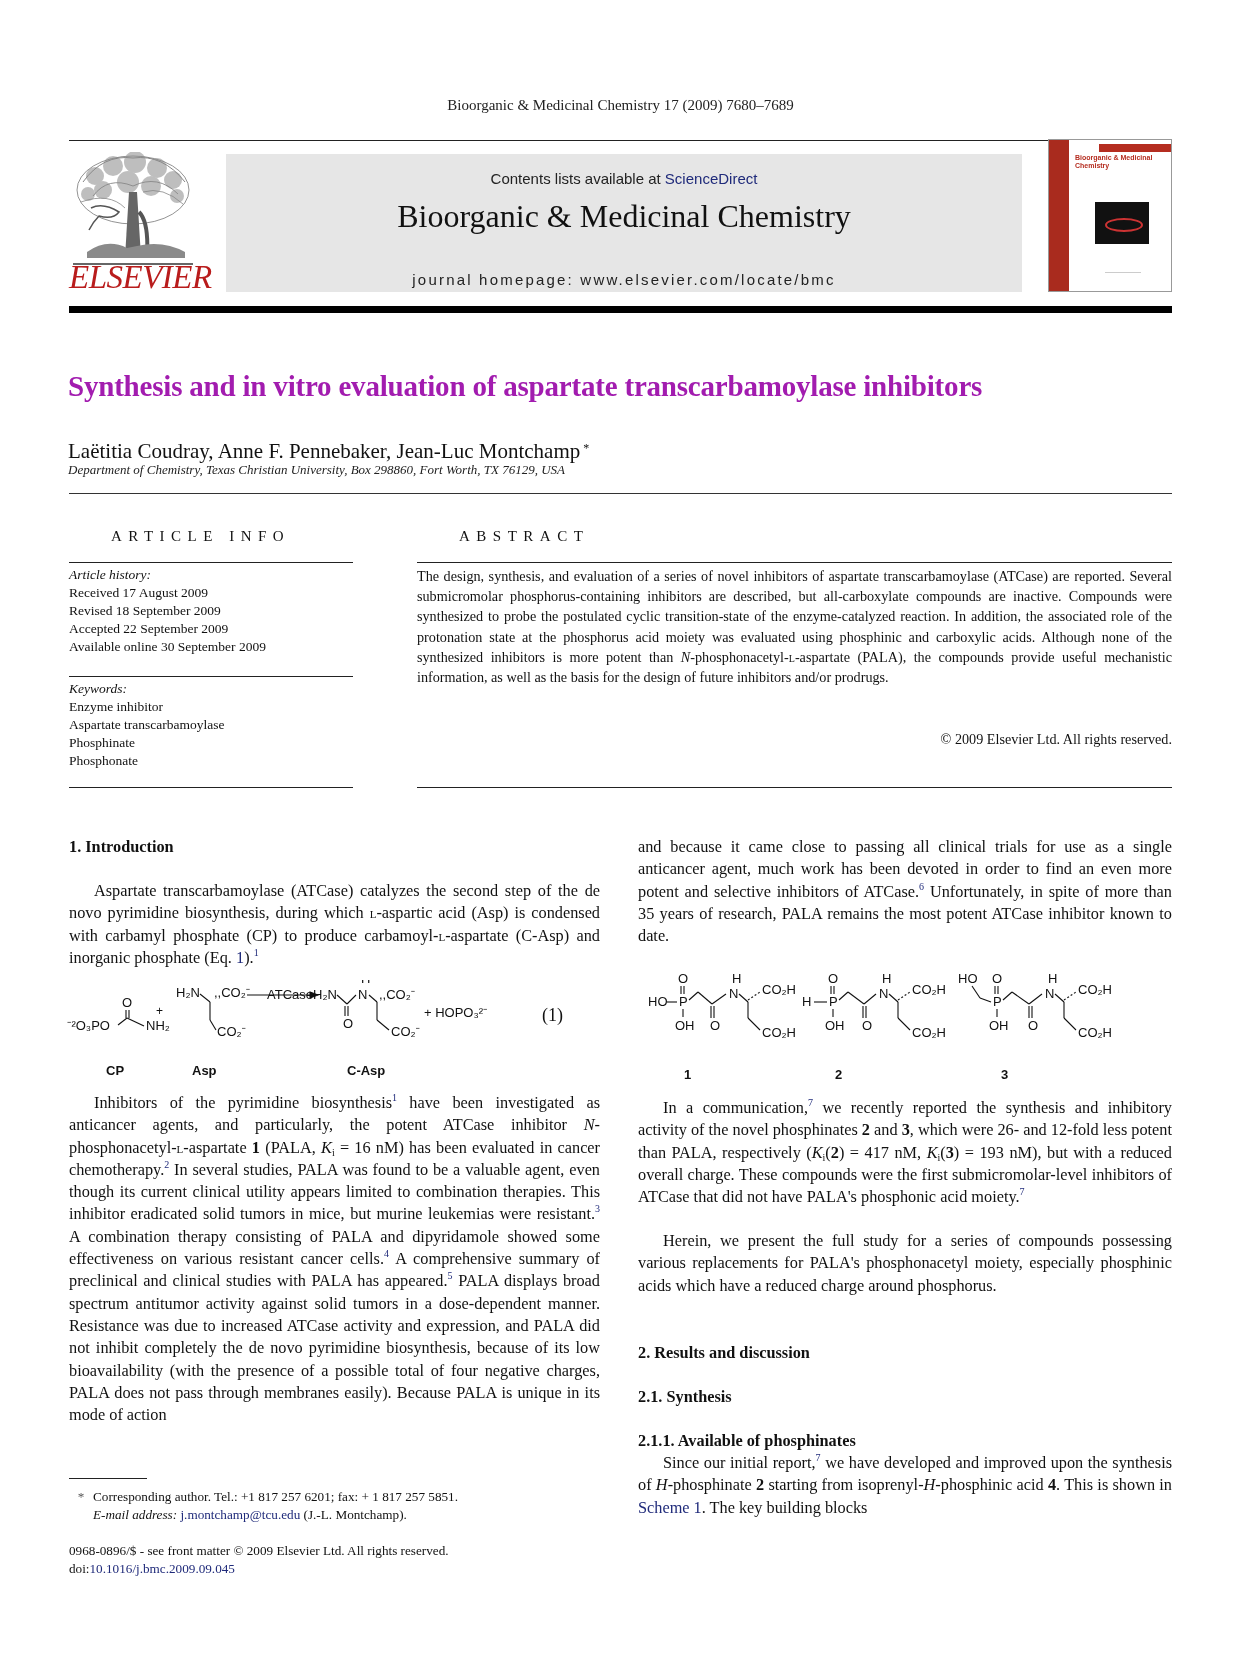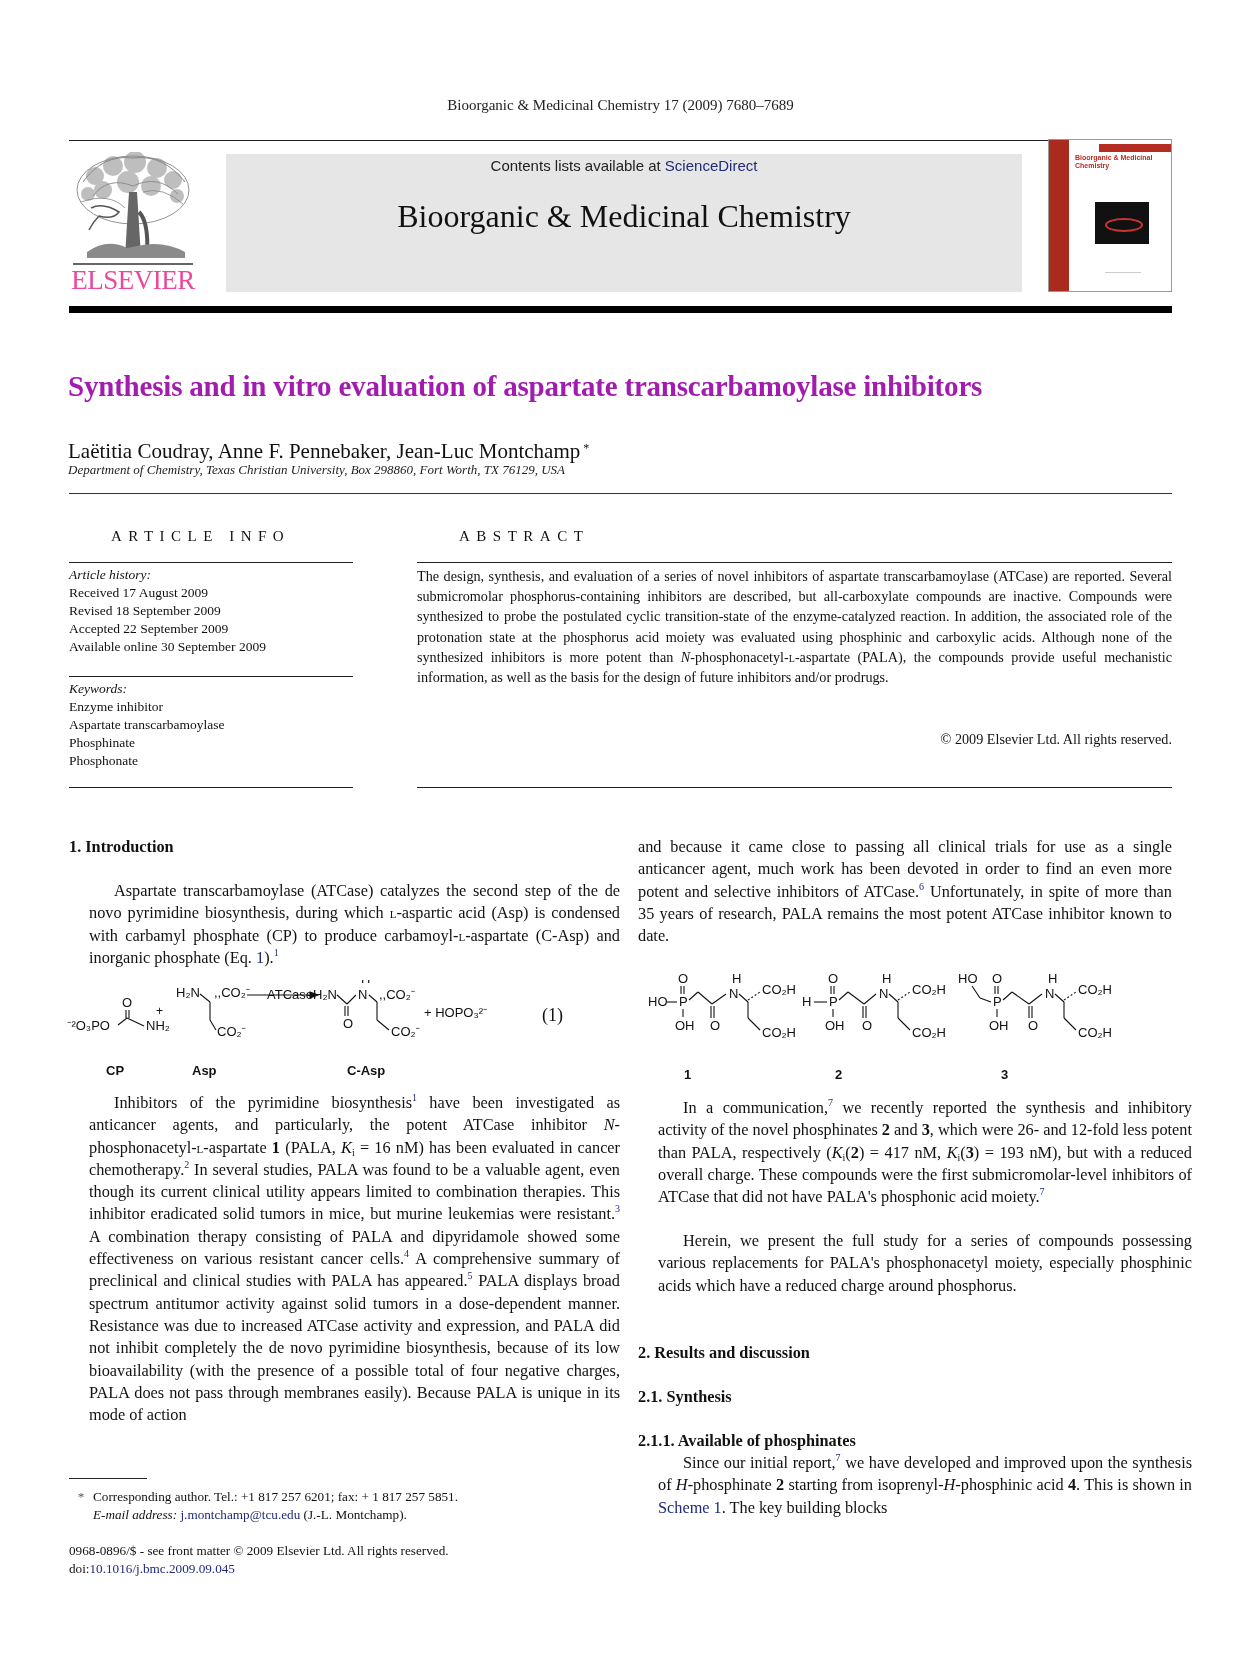--- a/index.html
+++ b/index.html
@@ -6,24 +6,24 @@
   html, body { width: 1241px; height: 1654px; background: #ffffff; overflow: hidden; }
   body { position: relative; font-family: "Liberation Serif", "DejaVu Serif", serif; color: #1a1a1a; }
   .abs { position: absolute; }
   a, .link { color: #1f2a7a; text-decoration: none; }
 
   .running-head { top: 97px; left: 0; width: 1241px; text-align: center; font-size: 15px; color: #222; }
   .rule-top { top: 140px; left: 69px; width: 982px; height: 1px; background: #222; }
 
   .logo-box { top: 152px; left: 69px; width: 128px; height: 144px; }
   .tree { position: absolute; top: 0; left: 4px; width: 120px; height: 118px; }
-  .elsevier-word { position: absolute; bottom: 0; left: 0; width: 128px; text-align: center; font-size: 27px; color: #ec4899; letter-spacing: -0.5px; font-family: "Liberation Serif", serif; }
+  .elsevier-word { position: absolute; bottom: 0; left: 0; width: 128px; text-align: center; font-size: 33px; color: #b91c1c; letter-spacing: -0.5px; font-family: "Liberation Serif", serif; font-style: italic; }
 
   .banner { top: 154px; left: 226px; width: 796px; height: 138px; background: #e6e6e6; }
-  .banner-contents { position: absolute; top: 0; width: 100%; text-align: center; font-family: "Liberation Sans", sans-serif; font-size: 15px; color: #222; padding-top: 3px; }
+  .banner-contents { position: absolute; top: 0; width: 100%; text-align: center; font-family: "Liberation Sans", sans-serif; font-size: 15px; color: #222; padding-top: 16px; }
   .banner-title { position: absolute; top: 44px; width: 100%; text-align: center; font-size: 32px; color: #111; }
   .banner-homepage { position: absolute; top: 117px; width: 100%; text-align: center; font-family: "Liberation Sans", sans-serif; font-size: 15px; letter-spacing: 2.2px; color: #222; }
 
   .cover { top: 139px; left: 1048px; width: 124px; height: 153px; border: 1px solid #999; background: #fff; overflow: hidden; }
   .cover-band { position: absolute; left: 0; top: 0; width: 20px; height: 100%; background: #a92b1e; }
   .cover-topbar { position: absolute; left: 50px; top: 4px; width: 72px; height: 8px; background: #b52d20; }
   .cover-title { position: absolute; left: 26px; top: 14px; width: 96px; font-family: "Liberation Sans", sans-serif; font-weight: bold; font-size: 7px; line-height: 8px; color: #b52d20; }
   .cover-image { position: absolute; left: 46px; top: 62px; width: 54px; height: 42px; background: #111; }
   .cover-image::after { content: ""; position: absolute; left: 10px; top: 16px; width: 34px; height: 10px; border-radius: 50%; border: 2px solid #c33; }
   .cover-foot { position: absolute; left: 56px; top: 132px; width: 36px; height: 10px; border-top: 1px solid #ccc; }
@@ -44,21 +44,21 @@
 
   .info-block { left: 69px; width: 284px; font-size: 13.5px; line-height: 18px; color: #111; }
   .info-block .label { font-style: italic; }
 
   .abstract-text { top: 566px; left: 417px; width: 755px; font-size: 14.2px; line-height: 20.2px; text-align: justify; color: #111; }
   .copyright { top: 731px; left: 417px; width: 755px; text-align: right; font-size: 14.2px; color: #111; }
 
   .col { font-size: 16.3px; line-height: 22.3px; color: #111; text-align: justify; }
   .col-left { left: 69px; width: 531px; }
   .col-right { left: 638px; width: 534px; }
-  .indent { text-indent: 25px; margin-left: 20px; }
+  .indent { text-indent: 25px; }
   .h1 { font-weight: bold; font-size: 16.3px; }
   sup.ref { font-size: 10px; vertical-align: 7px; line-height: 0; color: #1f2a7a; }
   .sc { font-variant: small-caps; }
   sub.i { font-size: 10px; vertical-align: -3px; line-height: 0; }
 
   .scheme-svg { font-family: "Liberation Sans", sans-serif; }
 
   .footnote-rule { top: 1478px; left: 69px; width: 78px; height: 1px; background: #222; }
   .footnote { left: 69px; font-size: 13.2px; line-height: 18px; color: #111; }
   .front-matter { left: 69px; font-size: 13.2px; line-height: 18px; color: #111; }
@@ -97,20 +97,21 @@
     <line x1="0" y1="112" x2="120" y2="112" stroke="#333" stroke-width="1.5"></line>
   </svg>
   <div class="elsevier-word">ELSEVIER</div>
 </div>
 
 <div class="abs banner">
   <div class="banner-contents">
     <span>Contents lists available at </span><a class="link">ScienceDirect</a>
   </div>
   <div class="banner-title">Bioorganic &amp; Medicinal Chemistry</div>
+  <div class="banner-homepage">journal homepage: www.elsevier.com/locate/bmc</div>
 </div>
 
 <div class="abs cover">
   <div class="cover-band"></div>
   <div class="cover-topbar"></div>
   <div class="cover-title">Bioorganic &amp; Medicinal Chemistry</div>
   <div class="cover-image"></div>
   <div class="cover-foot"></div>
 </div>
 

